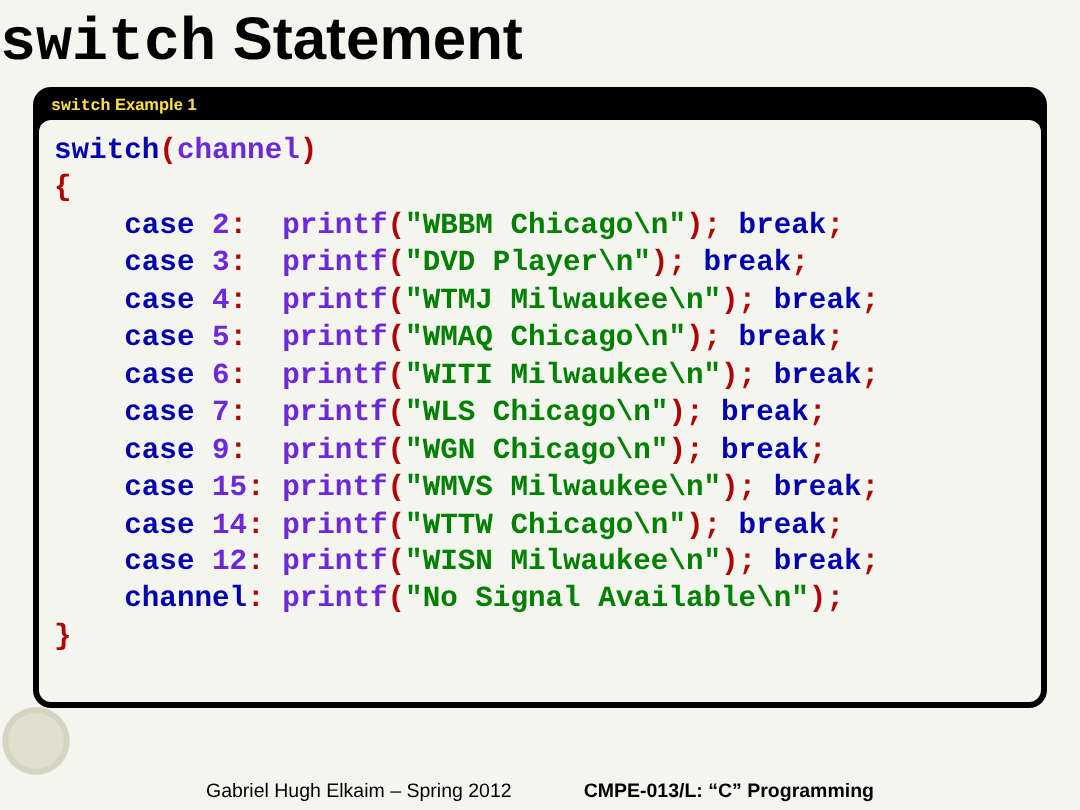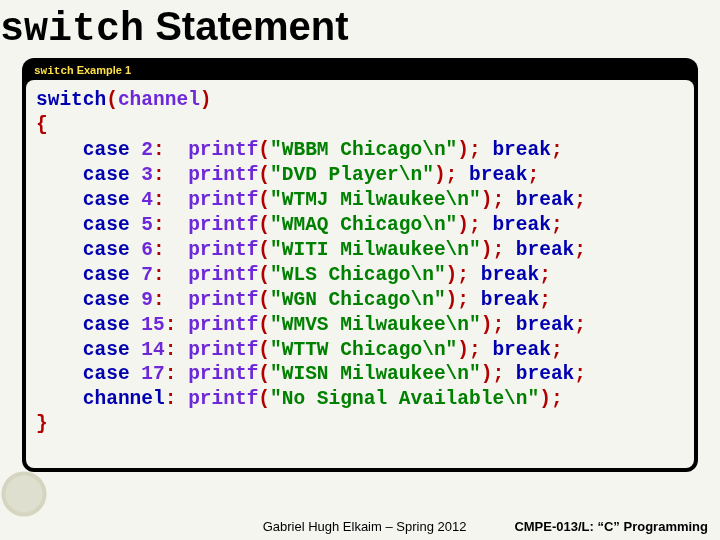--- a/index.html
+++ b/index.html
@@ -56,21 +56,21 @@
   .fn { color: #6d28d9; }
   .pn { color: #b00000; }
   .str { color: #008000; }
   .footer {
     position: absolute;
     bottom: 6px;
     left: 12px;
     right: 12px;
     font-size: 13px;
     display: flex;
-    justify-content: flex-end;
+    justify-content: center;
     align-items: center;
   }
   .footer-right {
     font-weight: bold;
     margin-left: 48px;
   }
   .deco-corner {
     position: absolute;
     left: 0;
     bottom: 18px;
@@ -98,21 +98,21 @@
 <span class="pn">{</span>
     <span class="kw">case</span> <span class="fn">2</span><span class="pn">:</span>  <span class="fn">printf</span><span class="pn">(</span><span class="str">"WBBM Chicago\n"</span><span class="pn">);</span> <span class="kw">break</span><span class="pn">;</span>
     <span class="kw">case</span> <span class="fn">3</span><span class="pn">:</span>  <span class="fn">printf</span><span class="pn">(</span><span class="str">"DVD Player\n"</span><span class="pn">);</span> <span class="kw">break</span><span class="pn">;</span>
     <span class="kw">case</span> <span class="fn">4</span><span class="pn">:</span>  <span class="fn">printf</span><span class="pn">(</span><span class="str">"WTMJ Milwaukee\n"</span><span class="pn">);</span> <span class="kw">break</span><span class="pn">;</span>
     <span class="kw">case</span> <span class="fn">5</span><span class="pn">:</span>  <span class="fn">printf</span><span class="pn">(</span><span class="str">"WMAQ Chicago\n"</span><span class="pn">);</span> <span class="kw">break</span><span class="pn">;</span>
     <span class="kw">case</span> <span class="fn">6</span><span class="pn">:</span>  <span class="fn">printf</span><span class="pn">(</span><span class="str">"WITI Milwaukee\n"</span><span class="pn">);</span> <span class="kw">break</span><span class="pn">;</span>
     <span class="kw">case</span> <span class="fn">7</span><span class="pn">:</span>  <span class="fn">printf</span><span class="pn">(</span><span class="str">"WLS Chicago\n"</span><span class="pn">);</span> <span class="kw">break</span><span class="pn">;</span>
     <span class="kw">case</span> <span class="fn">9</span><span class="pn">:</span>  <span class="fn">printf</span><span class="pn">(</span><span class="str">"WGN Chicago\n"</span><span class="pn">);</span> <span class="kw">break</span><span class="pn">;</span>
     <span class="kw">case</span> <span class="fn">15</span><span class="pn">:</span> <span class="fn">printf</span><span class="pn">(</span><span class="str">"WMVS Milwaukee\n"</span><span class="pn">);</span> <span class="kw">break</span><span class="pn">;</span>
     <span class="kw">case</span> <span class="fn">14</span><span class="pn">:</span> <span class="fn">printf</span><span class="pn">(</span><span class="str">"WTTW Chicago\n"</span><span class="pn">);</span> <span class="kw">break</span><span class="pn">;</span>
-    <span class="kw">case</span> <span class="fn">17</span><span class="pn">:</span> <span class="fn">printf</span><span class="pn">(</span><span class="str">"WISN Milwaukee\n"</span><span class="pn">);</span> <span class="kw">break</span><span class="pn">;</span>
+    <span class="kw">case</span> <span class="fn">12</span><span class="pn">:</span> <span class="fn">printf</span><span class="pn">(</span><span class="str">"WISN Milwaukee\n"</span><span class="pn">);</span> <span class="kw">break</span><span class="pn">;</span>
     <span class="kw">channel</span><span class="pn">:</span> <span class="fn">printf</span><span class="pn">(</span><span class="str">"No Signal Available\n"</span><span class="pn">);</span>
 <span class="pn">}</span></div>
   </div>
 </div>
 
 <div class="footer">
   <span>Gabriel Hugh Elkaim – Spring 2012</span>
   <span class="footer-right">CMPE-013/L: “C” Programming</span>
 </div>
 

